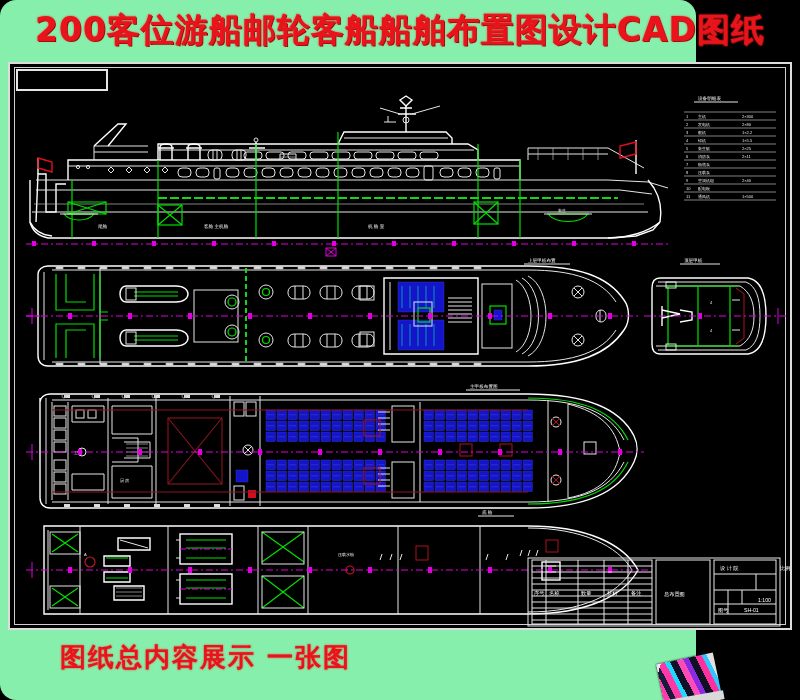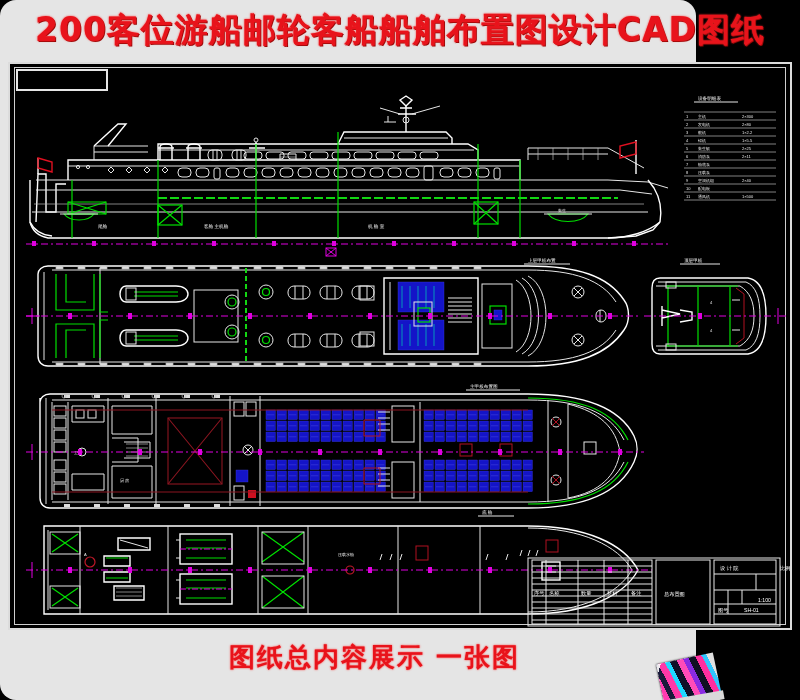--- a/index.html
+++ b/index.html
@@ -1,27 +1,27 @@
 <!DOCTYPE html>
 <html><head>
 <meta charset="utf-8">
 <style>
   html,body{margin:0;padding:0;background:#000;}
   body{width:800px;height:700px;overflow:hidden;font-family:"Liberation Sans",sans-serif;}
-  #stage{position:relative;width:696px;height:700px;background:#e5e5e5;border-radius:16px;}
+  #stage{position:relative;width:696px;height:700px;background:#86efac;border-radius:16px;}
 
   .title-top{
     position:absolute;left:0;top:8px;width:800px;text-align:center;
     color:#e8131b;font-size:33px;font-weight:bold;letter-spacing:1px;
     font-family:"DejaVu Sans","Liberation Sans",sans-serif;
     text-shadow:0 0 2px #ff2a2a,1px 1px 0 #8a0000;
     white-space:nowrap;
   }
   .title-bottom{
-    position:absolute;left:60px;top:640px;width:460px;text-align:right;
+    position:absolute;left:60px;top:640px;width:460px;text-align:left;
     color:#e8131b;font-size:26px;font-weight:bold;letter-spacing:2px;
     font-family:"DejaVu Sans","Liberation Sans",sans-serif;
     text-shadow:0 0 2px #ff2a2a;white-space:nowrap;
   }
 
   
   #sheet{position:absolute;left:8px;top:62px;width:784px;height:568px;background:#000;}
   .frame-outer{position:absolute;left:0;top:0;width:784px;height:568px;border:2px solid #dcdcdc;box-sizing:border-box;}
   .frame-inner{position:absolute;left:6px;top:5px;width:772px;height:558px;border:1px solid #cfcfcf;box-sizing:border-box;}
   .corner-box{position:absolute;left:8px;top:7px;width:92px;height:22px;border:2px solid #e6e6e6;box-sizing:border-box;}

